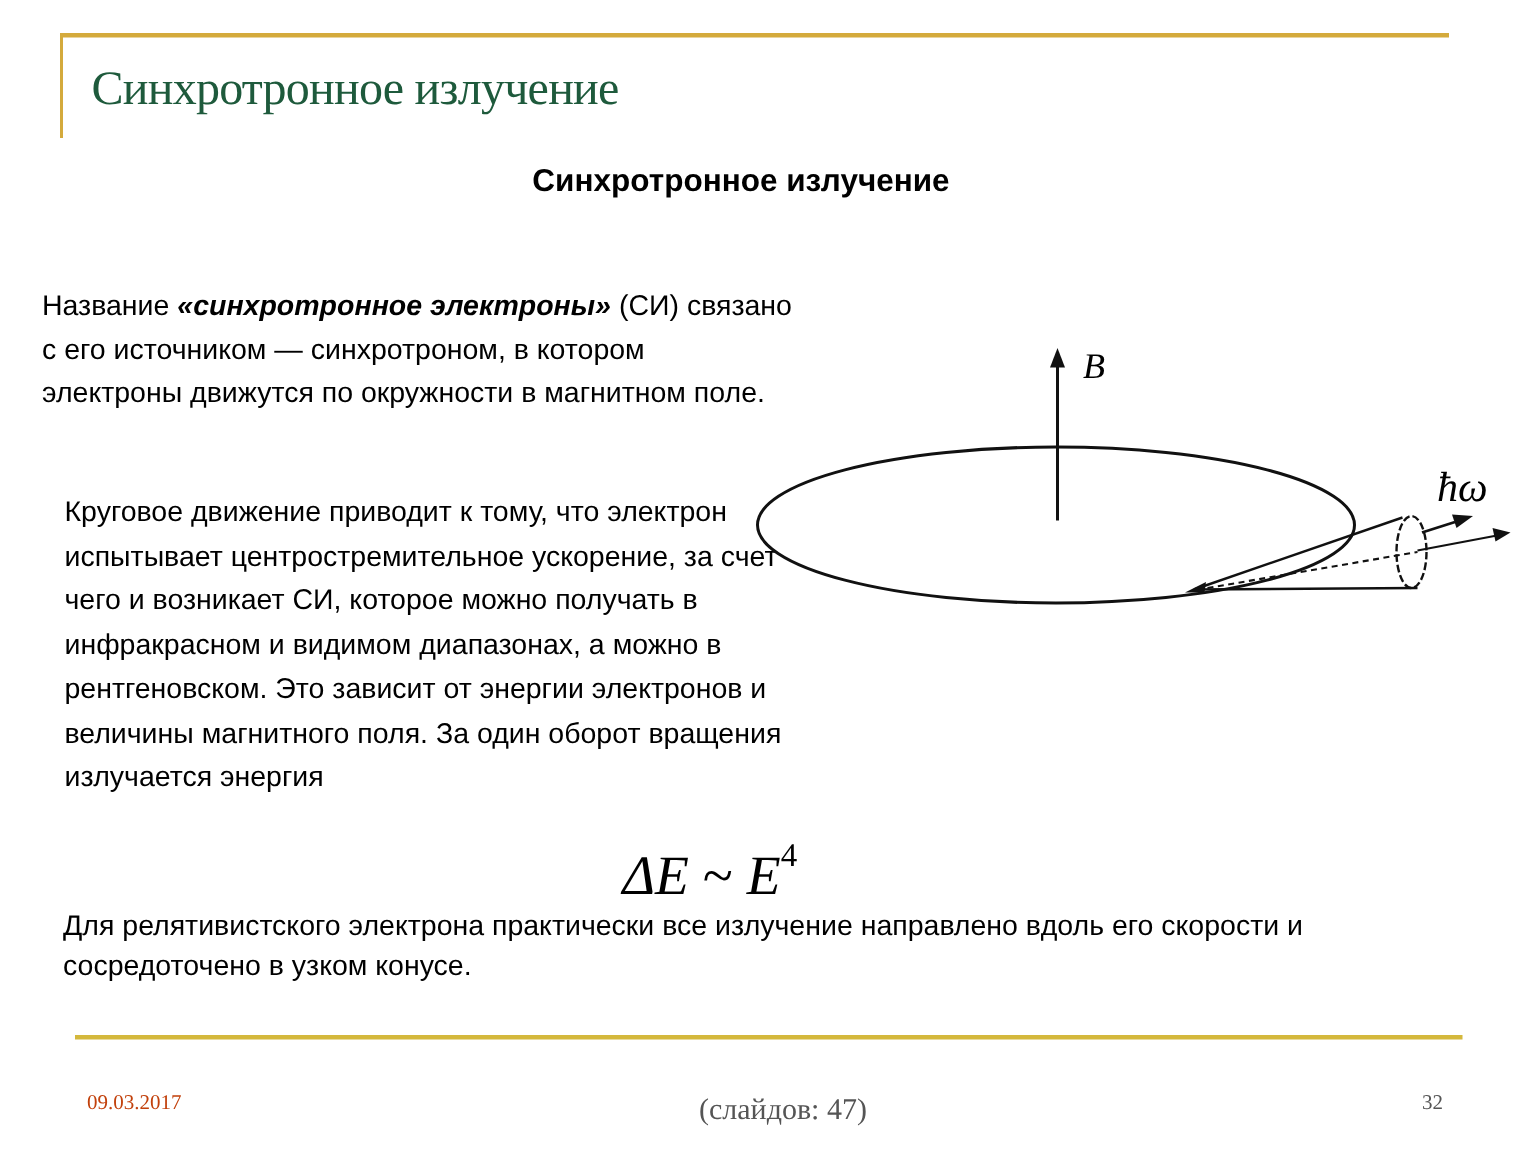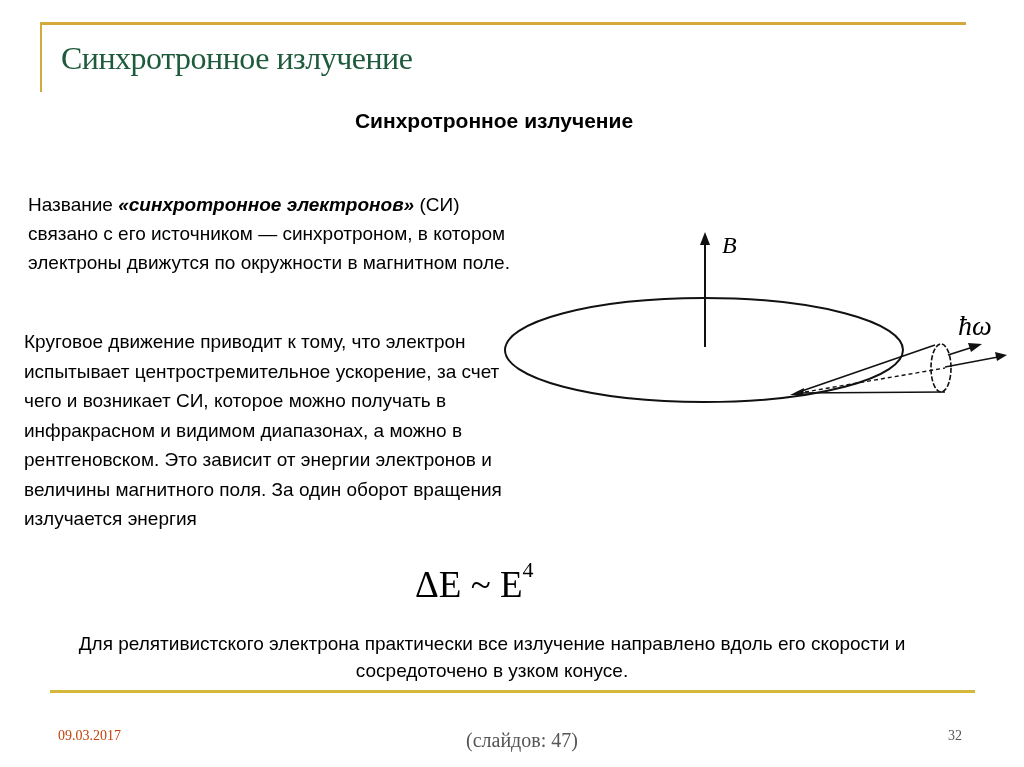--- a/index.html
+++ b/index.html
@@ -3,43 +3,43 @@
 <meta charset="utf-8">
 <style>
   html, body { margin:0; padding:0; }
   body { width:1024px; height:767px; background:#ffffff; position:relative; overflow:hidden; font-family:"Liberation Sans", sans-serif; color:#000; }
   .top-rule { position:absolute; left:40px; top:22px; width:926px; height:3px; background:#d4aa3c; }
   .left-rule { position:absolute; left:40px; top:22px; width:2px; height:70px; background:#d4aa3c; }
   .slide-title { position:absolute; left:61px; top:40px; font-family:"Liberation Serif", serif; font-size:32px; color:#1e5a3c; letter-spacing:-0.5px; white-space:nowrap; }
   .subtitle { position:absolute; left:0; width:1024px; top:109px; text-align:center; font-weight:bold; font-size:21px; }
   .subtitle span { position:relative; left:-18px; }
   .para1 { position:absolute; left:28px; top:190px; width:500px; font-size:19px; line-height:29px; }
-  .para2 { position:absolute; left:24px; top:327px; width:500px; font-size:19px; line-height:29.5px; }
+  .para2 { position:absolute; left:43px; top:327px; width:500px; font-size:19px; line-height:29.5px; }
   .formula { position:absolute; left:415px; top:563px; font-family:"Liberation Serif", serif; font-size:37px; font-style:normal; white-space:nowrap; }
-  .formula .it { }
+  .formula .it { font-style:italic; }
   .formula sup { font-size:22px; position:relative; top:-6px; vertical-align:top; font-style:normal; }
-  .para3 { position:absolute; left:42px; top:630px; width:900px; font-size:19px; line-height:27px;text-align:center; }
+  .para3 { position:absolute; left:42px; top:604px; width:900px; font-size:19px; line-height:27px; }
   .bottom-rule { position:absolute; left:50px; top:690px; width:925px; height:3px; background:#d4b83c; }
   .footer-date { position:absolute; left:58px; top:728px; font-family:"Liberation Serif", serif; font-size:14px; color:#c2410c; }
   .footer-count { position:absolute; left:466px; top:729px; font-family:"Liberation Serif", serif; font-size:20px; color:#555; }
   .footer-page { position:absolute; left:948px; top:728px; font-family:"Liberation Serif", serif; font-size:14px; color:#555;text-align:center; }
   .diagram { position:absolute; left:0; top:0; }
   .lbl { position:absolute; font-family:"Liberation Serif", serif; font-style:italic; }
 </style>
 </head>
 <body>
 
 <div class="top-rule"></div>
 <div class="left-rule"></div>
 
 <div class="slide-title">Синхротронное излучение</div>
 
 <div class="subtitle"><span>Синхротронное излучение</span></div>
 
-<div class="para1"><span>Название </span><b><i>«синхротронное электронов»</i></b><span> (СИ) связано с его источником — синхротроном, в котором электроны движутся по окружности в магнитном поле.</span></div>
+<div class="para1"><span>Название </span><b><i>«синхротронное электроны»</i></b><span> (СИ) связано с его источником — синхротроном, в котором электроны движутся по окружности в магнитном поле.</span></div>
 
 <div class="para2">Круговое движение приводит к тому, что электрон испытывает центростремительное ускорение, за счет чего и возникает СИ, которое можно получать в инфракрасном и видимом диапазонах, а можно в рентгеновском. Это зависит от энергии электронов и величины магнитного поля. За один оборот вращения излучается энергия</div>
 
 <div class="formula"><span class="it">ΔE</span><span> ~ </span><span class="it">E</span><sup>4</sup></div>
 
 <div class="para3">Для релятивистского электрона практически все излучение направлено вдоль его скорости и сосредоточено в узком конусе.</div>
 
 <svg class="diagram" width="1024" height="767" viewBox="0 0 1024 767">
   <ellipse cx="704" cy="350" rx="199" ry="52" fill="none" stroke="#111" stroke-width="2"></ellipse>
   <line x1="705" y1="347" x2="705" y2="240" stroke="#111" stroke-width="2"></line>

